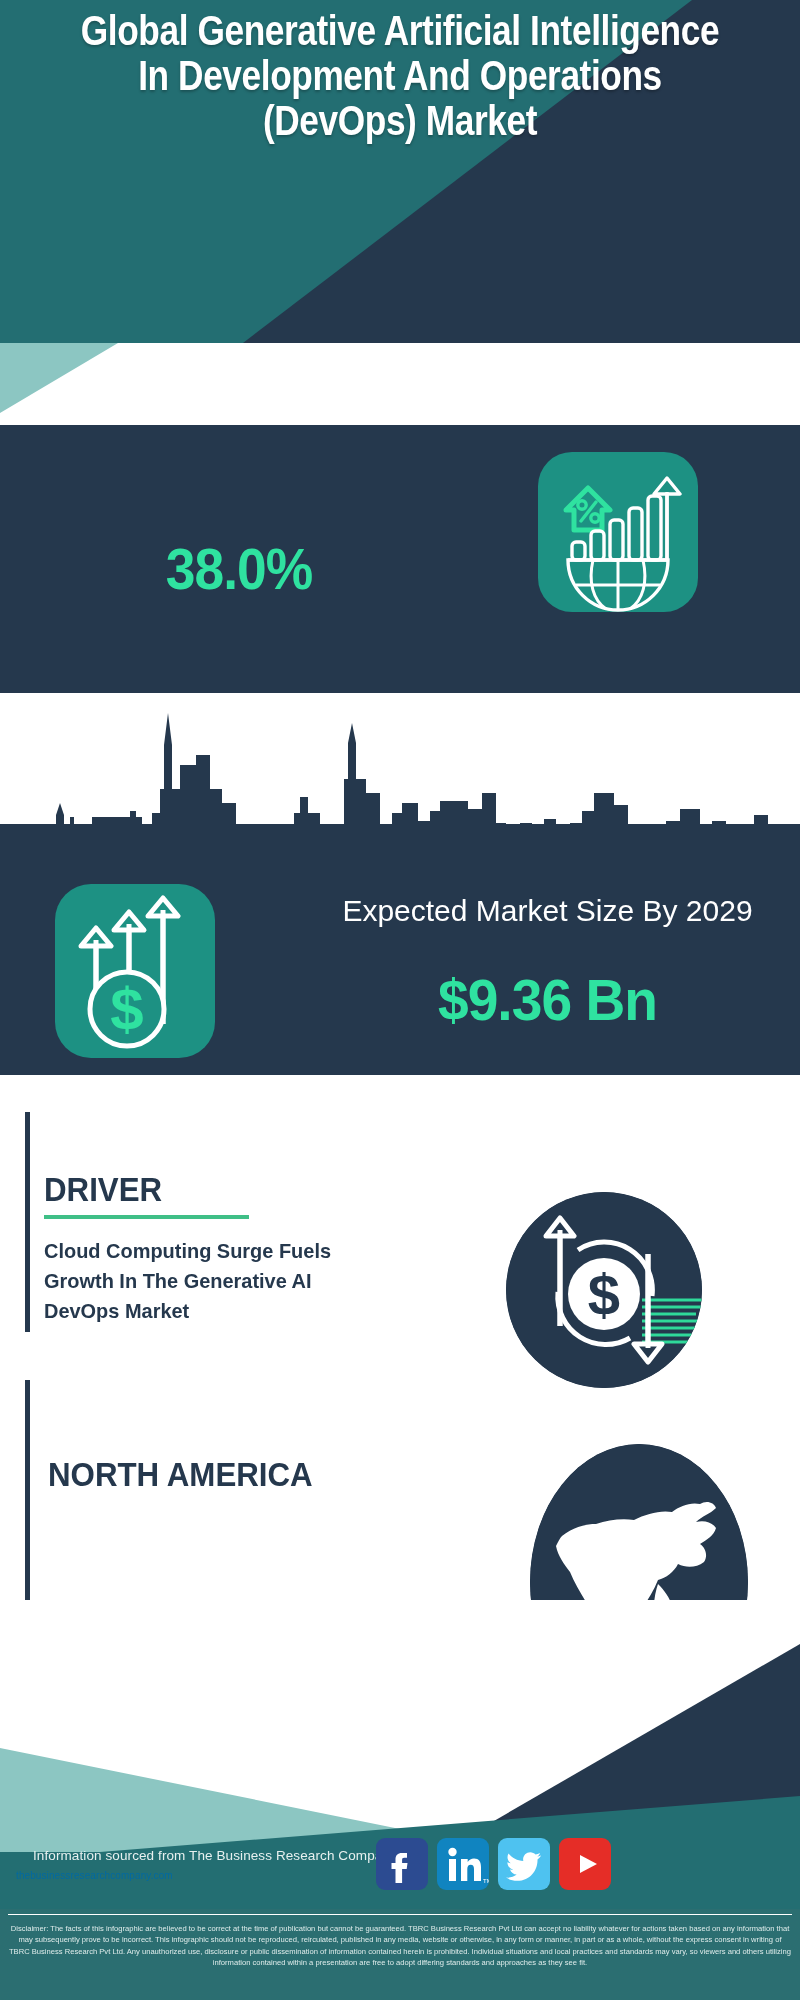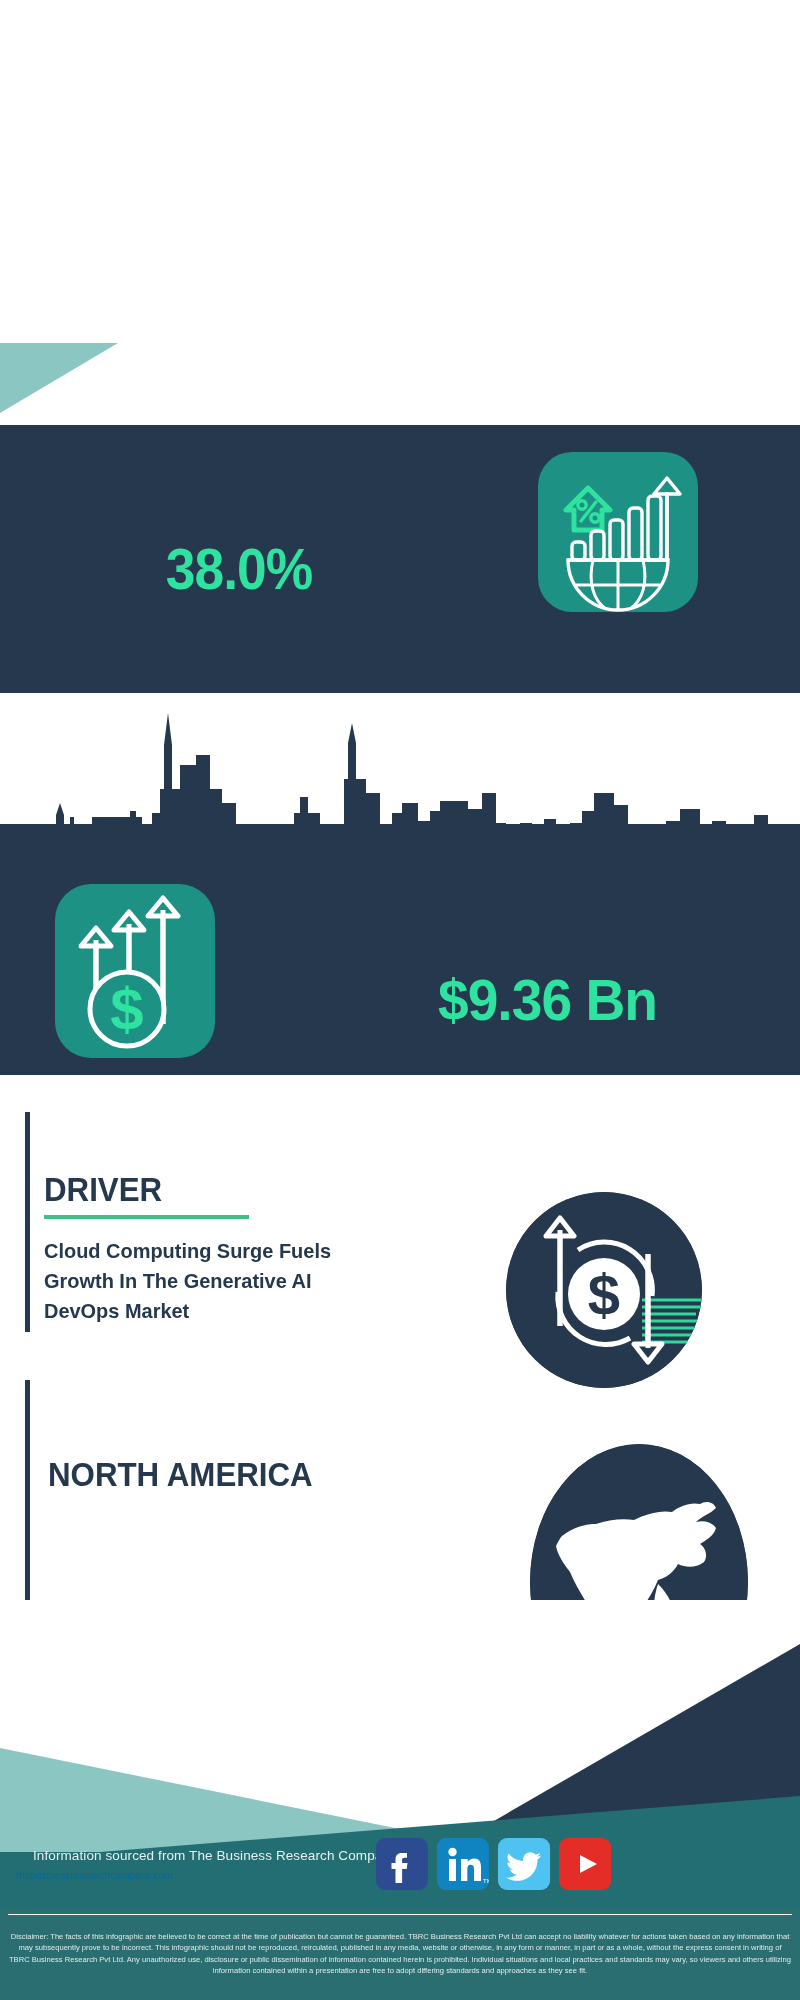--- a/index.html
+++ b/index.html
@@ -150,27 +150,31 @@
   .sico.tw{background:#4ec2f0;}
   .sico.yt{background:#e52d27;}
   .sico svg{position:absolute;left:0;top:0;}
   .disclaimer{
     position:absolute;left:0;top:1909px;width:800px;height:91px;
     background:#2b6e71;
     color:#dfeceb;font-size:7.6px;line-height:11.4px;
     text-align:center;padding:5px 8px 0 8px;box-sizing:border-box;
     z-index:25;
   }
-  .disclaimer .dtop{border-top:1px solid #ffffff;padding-top:16px;}
+  .disclaimer .dtop{border-top:1px solid #ffffff;padding-top:8px;}
 </style>
 </head>
 <body>
 
 <div class="page">
 
+  <div class="header">
+    <div class="diag-teal"></div>
+    <div class="title">Global Generative Artificial Intelligence In Development And Operations (DevOps) Market</div>
+  </div>
 
   <div class="band-white">
     <div class="wedge"></div>
   </div>
 
   <div class="sec-growth"></div>
   <div class="sec-growth2"></div>
   <div class="growth-value">38.0%</div>
 
   <div class="card-growth">
@@ -212,20 +216,21 @@
         L430 128 L430 118 L440 118 L440 108 L468 108 L468 116 L482 116 L482 100 L496 100 L496 130
         L506 130 L506 142 L520 142 L520 130 L532 130 L532 140 L544 140 L544 126 L556 126 L556 150
         L570 150 L570 130 L582 130 L582 118 L594 118 L594 100 L614 100 L614 112 L628 112 L628 150
         L640 150 L640 138 L654 138 L654 148 L666 148 L666 128 L680 128 L680 116 L700 116 L700 140
         L712 140 L712 128 L726 128 L726 150 L740 150 L740 134 L754 134 L754 122 L768 122 L768 140
         L782 140 L782 150 L800 150 L800 185 Z"></path>
     </svg>
   </div>
 
   <div class="sec-market"></div>
+  <div class="market-label">Expected Market Size By 2029</div>
   <div class="market-value">$9.36 Bn</div>
 
   <div class="card-market">
     <svg width="160" height="174" viewBox="0 0 160 174">
 
       <path d="M41 136 L41 56 M41 44 L56 62 L26 62 Z" fill="none" stroke="#ffffff" stroke-width="5" stroke-linejoin="round"></path>
       <line x1="41" y1="136" x2="41" y2="61" stroke="#ffffff" stroke-width="5"></line>
       <path d="M74 132 L74 40 M74 28 L89 46 L59 46 Z" fill="none" stroke="#ffffff" stroke-width="5" stroke-linejoin="round"></path>
       <line x1="74" y1="132" x2="74" y2="45" stroke="#ffffff" stroke-width="5"></line>
       <path d="M108 140 L108 26 M108 14 L123 32 L93 32 Z" fill="none" stroke="#ffffff" stroke-width="5" stroke-linejoin="round"></path>

